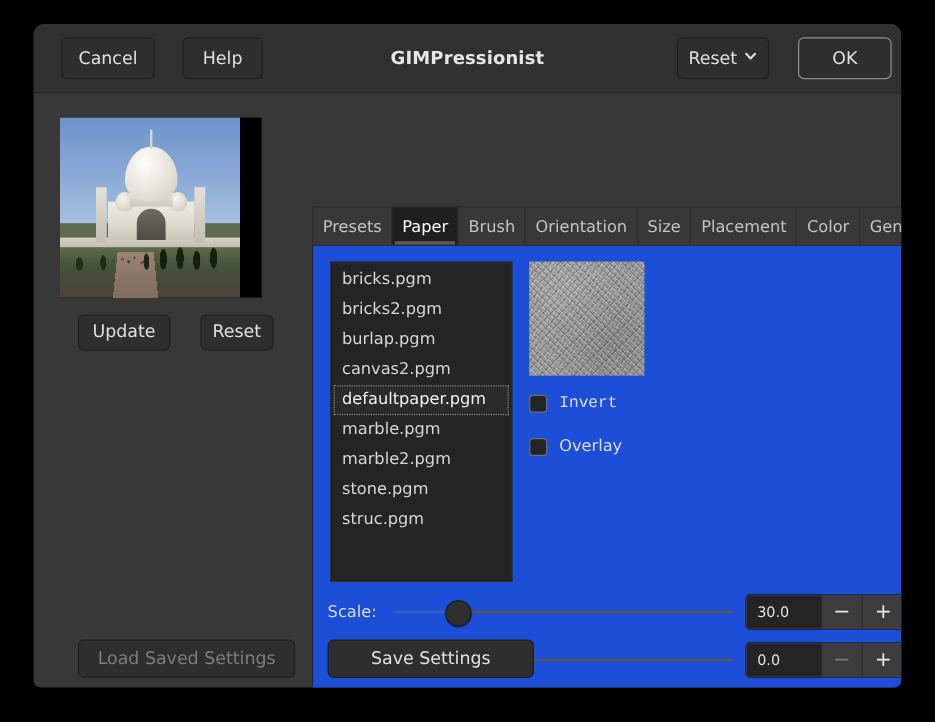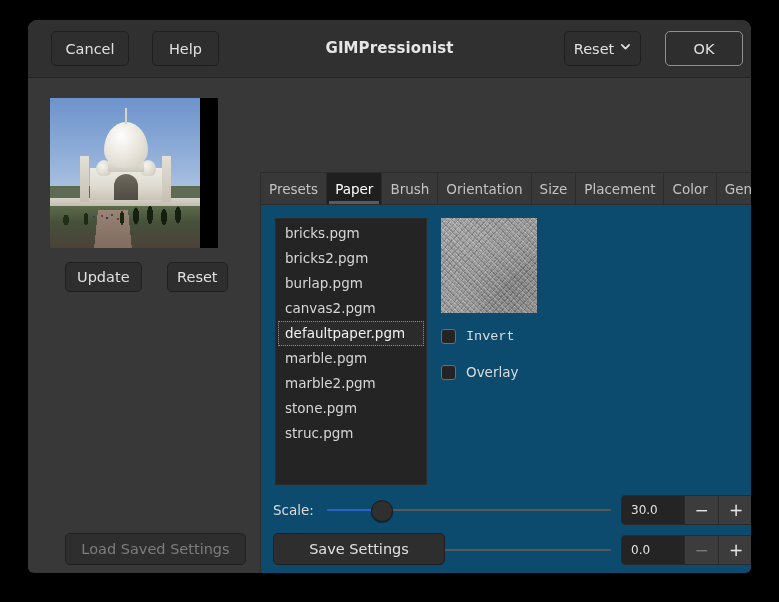--- a/index.html
+++ b/index.html
@@ -260,21 +260,21 @@
     content: "";
     position: absolute;
     left: 2px; right: 2px; bottom: 0;
     height: 3px;
     background: #5a5a5a;
   }
 
   .tabpage {
     position: relative;
     height: 392px;
-    background: #0c4a6e;
+    background: #1d4ed8;
     border: 1px solid #2c2c2c;
     border-top: 1px solid #2c2c2c;
     box-sizing: border-box;
   }
 
   
   .paperlist {
     position: absolute;
     left: 14px;
     top: 13px;

